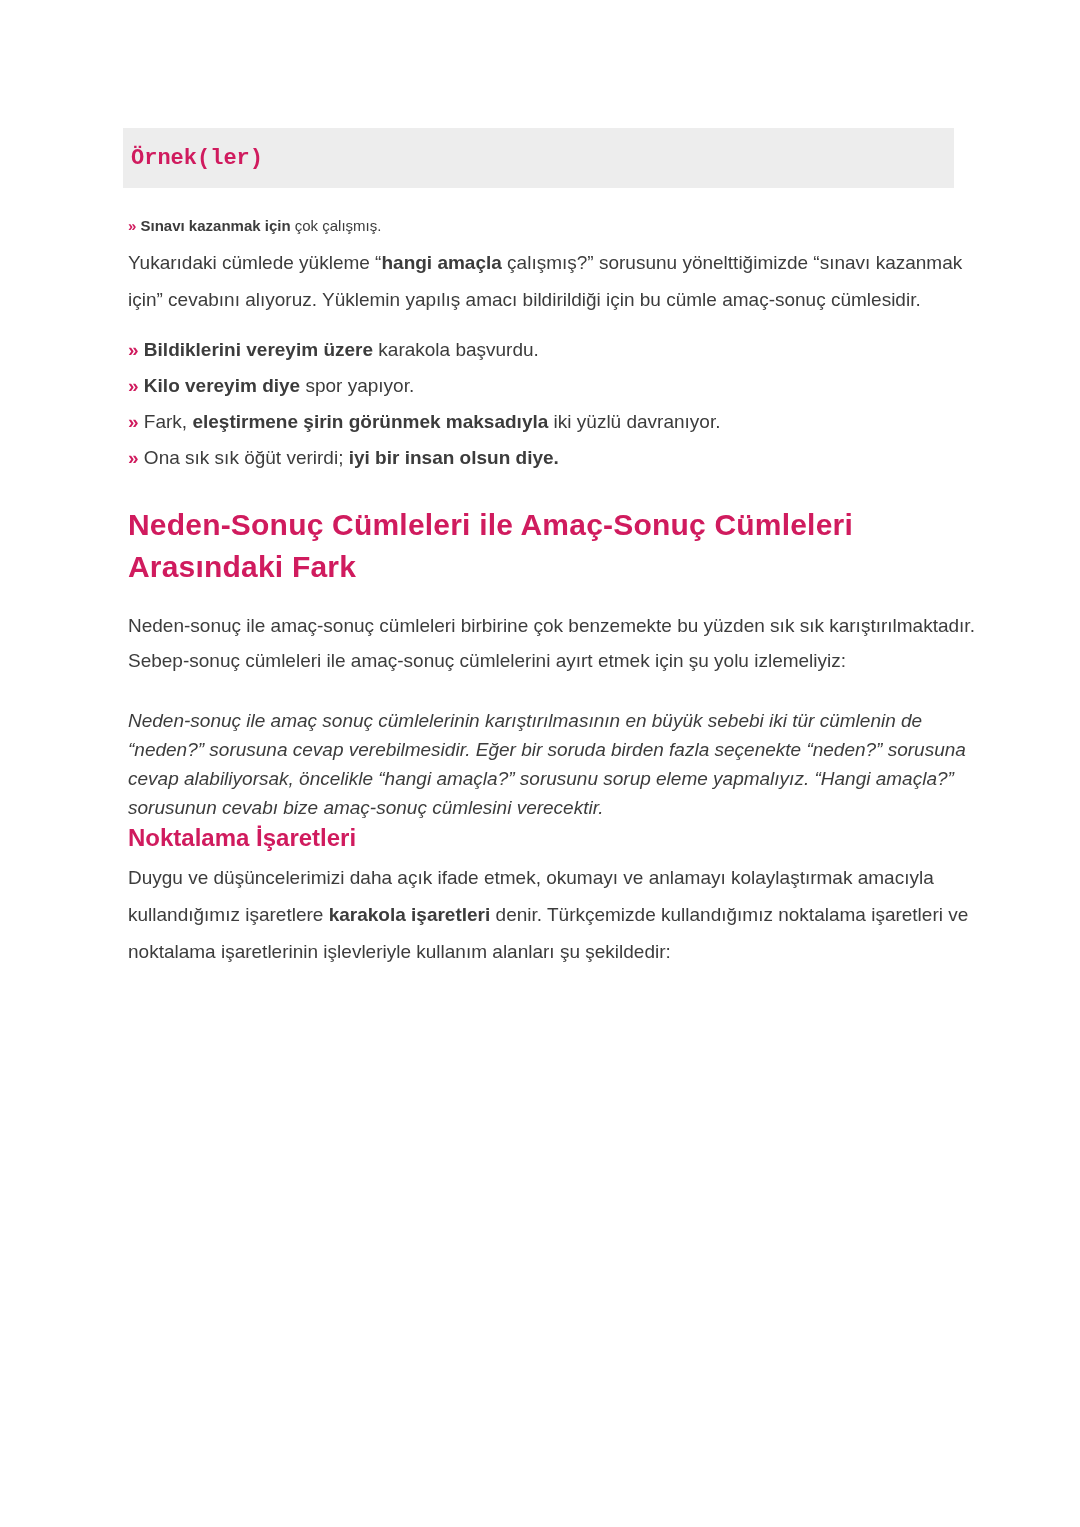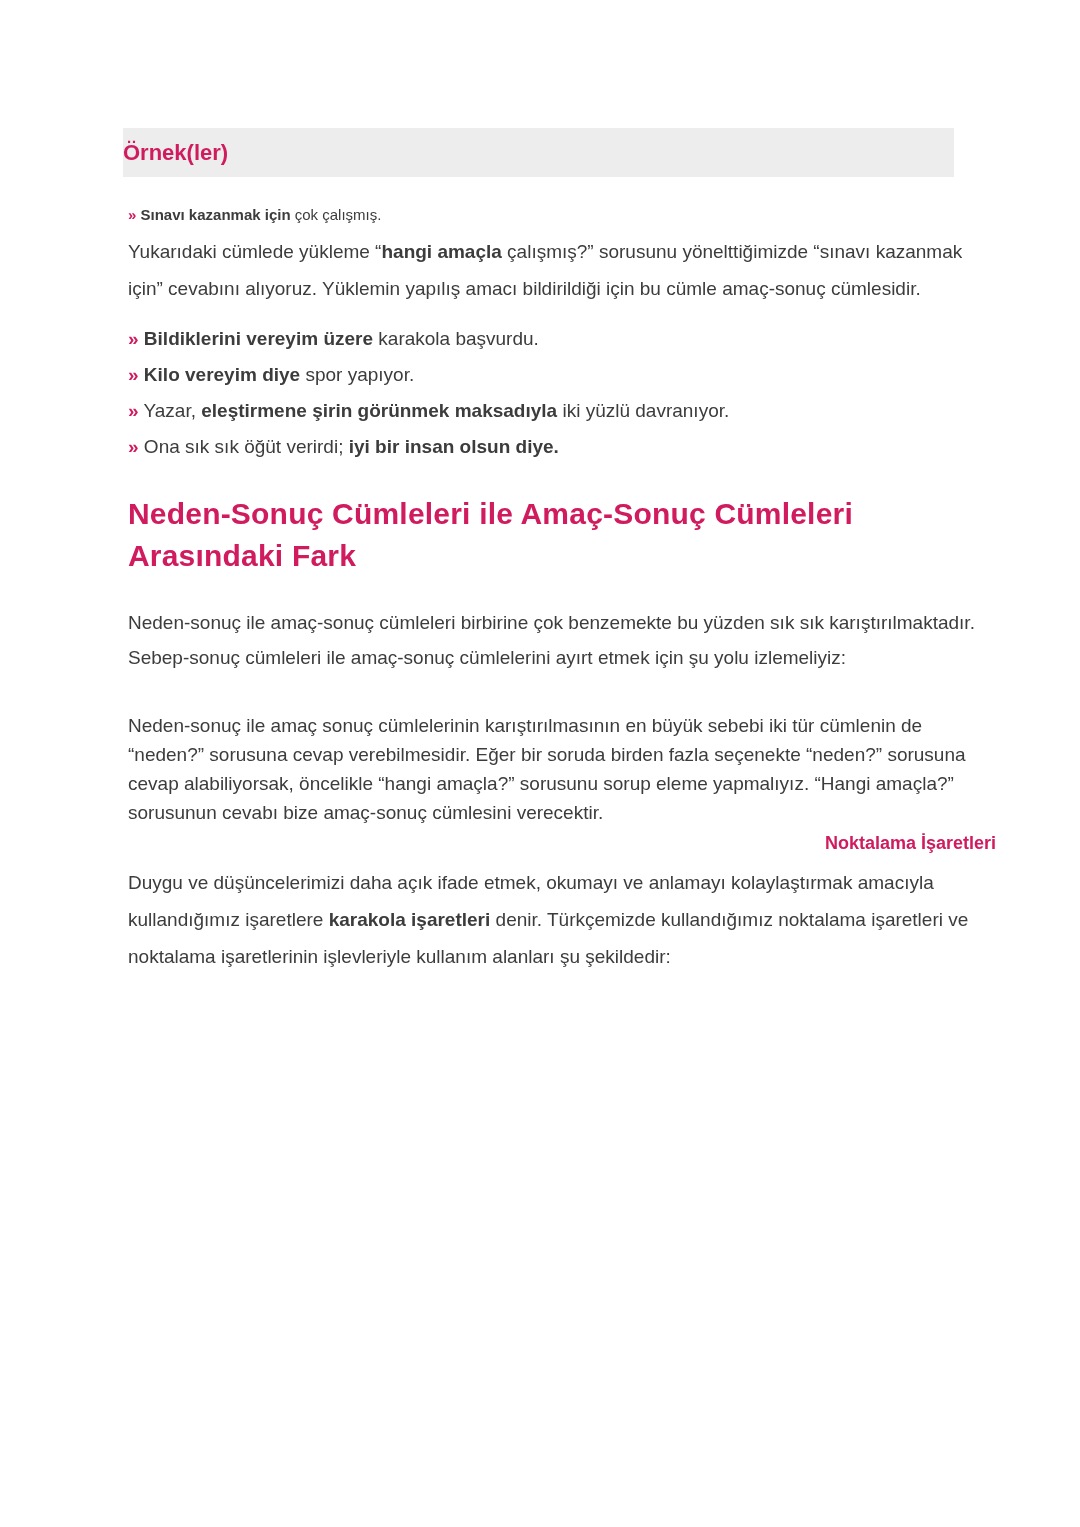--- a/index.html
+++ b/index.html
@@ -18,24 +18,26 @@
     overflow:hidden;
   }
   .content{
     padding-top:128px;
     padding-left:128px;
     width:996px; 
   }
   .example-header{
     width:831px;
     margin-left:-5px;
-    height:49px;
+    height:60px;
     background:var(--header-bg);
     display:flex;
     align-items:center;
+    padding-left:8px;
+    font-family:Liberation Mono, monospace;
   }
   .example-header .title{
     color:var(--accent);
     font-weight:bold;
     font-size:22px;
   }
   .flow{
     width:868px;
   }
   p.para{
@@ -61,36 +63,36 @@
   }
   h1.section-heading{
     margin-top:28px;
     color:var(--accent);
     font-size:30px;
     line-height:42px;
     font-weight:bold;
     letter-spacing:0.2px;
   }
   p.intro{
-    margin-top:28px;
+    margin-top:20px;
     font-size:19px;
     line-height:35px;
   }
   p.tight{
-    margin-top:36px;
+    margin-top:28px;
     font-size:19px;
     line-height:29px;
+    font-style:italic;
   }
   h2.sub-heading{
     margin-top:3px;
     color:var(--accent);
-    font-size:18px;
+    font-size:24px;
     line-height:26px;
     font-weight:bold;
-    text-align:right;
   }
   p.last{
     margin-top:8px;
   }
   b{font-weight:bold;}
 </style>
 </head>
 <body>
 
 <div class="content">
@@ -101,21 +103,21 @@
 
   <div class="flow">
 
     <div class="lead-line"><span class="marker">»</span> <span><b>Sınavı kazanmak için</b><span> çok çalışmış.</span></span></div>
 
     <p class="para"><span>Yukarıdaki cümlede yükleme “</span><b>hangi amaçla</b><span> çalışmış?” sorusunu yönelttiğimizde “sınavı kazanmak için” cevabını alıyoruz. Yüklemin yapılış amacı bildirildiği için bu cümle amaç-sonuç cümlesidir.</span></p>
 
     <ul class="bullets">
       <li class="bullet-line"><span class="marker">»</span> <span><b>Bildiklerini vereyim üzere</b><span> karakola başvurdu.</span></span></li>
       <li class="bullet-line"><span class="marker">»</span> <span><b>Kilo vereyim diye</b><span> spor yapıyor.</span></span></li>
-      <li class="bullet-line"><span class="marker">»</span> <span><span>Yazar, </span><b>eleştirmene şirin görünmek maksadıyla</b><span> iki yüzlü davranıyor.</span></span></li>
+      <li class="bullet-line"><span class="marker">»</span> <span><span>Fark, </span><b>eleştirmene şirin görünmek maksadıyla</b><span> iki yüzlü davranıyor.</span></span></li>
       <li class="bullet-line"><span class="marker">»</span> <span><span>Ona sık sık öğüt verirdi; </span><b>iyi bir insan olsun diye.</b></span></li>
     </ul>
 
     <h1 class="section-heading">Neden-Sonuç Cümleleri ile Amaç-Sonuç Cümleleri Arasındaki Fark</h1>
 
     <p class="para intro">Neden-sonuç ile amaç-sonuç cümleleri birbirine çok benzemekte bu yüzden sık sık karıştırılmaktadır. Sebep-sonuç cümleleri ile amaç-sonuç cümlelerini ayırt etmek için şu yolu izlemeliyiz:</p>
 
     <p class="para tight">Neden-sonuç ile amaç sonuç cümlelerinin karıştırılmasının en büyük sebebi iki tür cümlenin de “neden?” sorusuna cevap verebilmesidir. Eğer bir soruda birden fazla seçenekte “neden?” sorusuna cevap alabiliyorsak, öncelikle “hangi amaçla?” sorusunu sorup eleme yapmalıyız. “Hangi amaçla?” sorusunun cevabı bize amaç-sonuç cümlesini verecektir.</p>
 
     <h2 class="sub-heading">Noktalama İşaretleri</h2>

